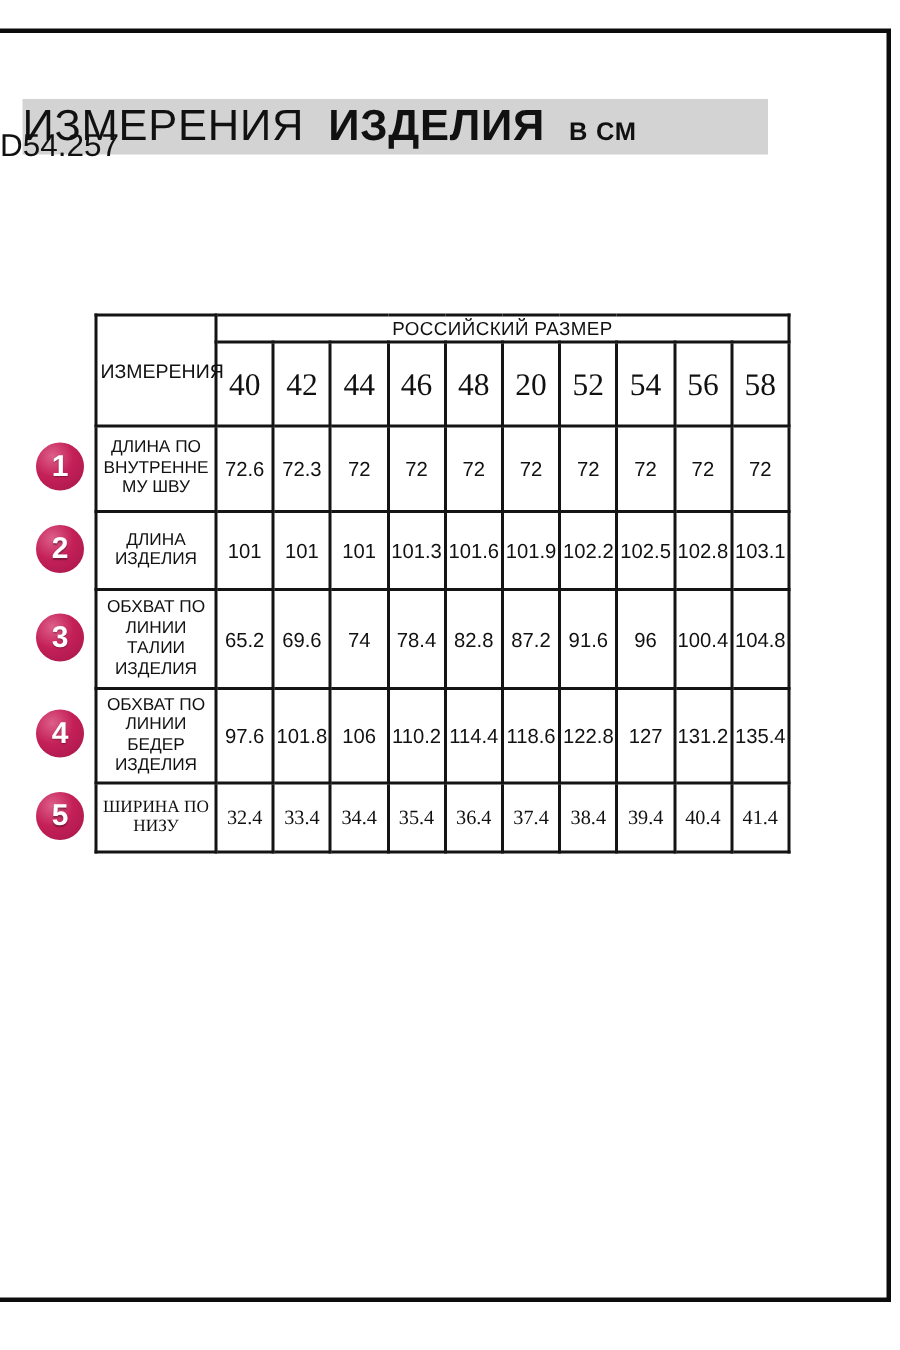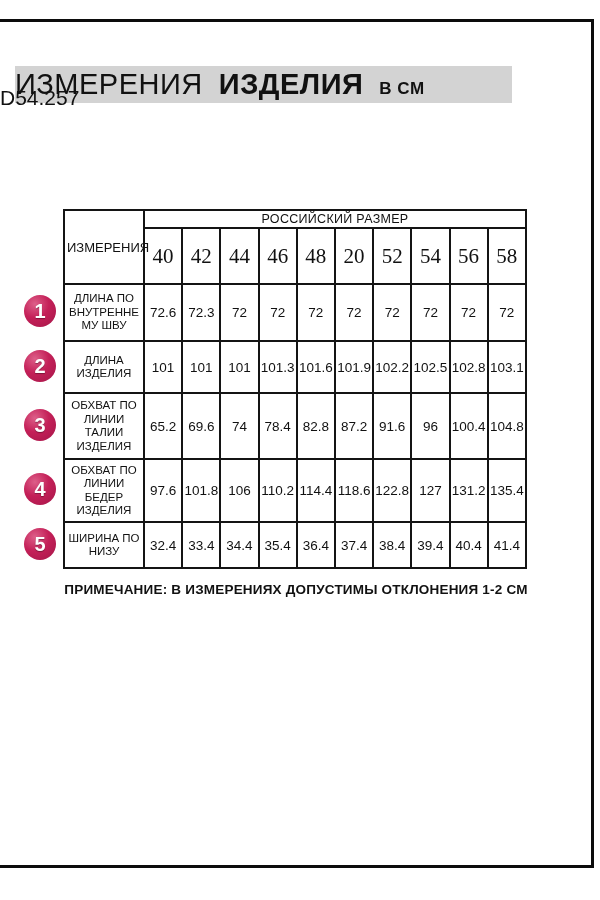--- a/index.html
+++ b/index.html
@@ -58,21 +58,21 @@
   }
   tr.group-row{height:18px;}
   tr.sizes-row{height:56px;font-family:Liberation Serif, serif;}
   .corner-cell{font-size:13px;padding:2px;}
   .group-cell{font-size:12.5px;letter-spacing:.3px;padding:0;margin-top:39px;}
   .size-cell{font-size:21px;font-weight:700;padding:0;}
   tbody tr:nth-child(1){height:57px;margin-top:45px;}
   tbody tr:nth-child(2){height:52px;}
   tbody tr:nth-child(3){height:66px;margin-left:10px;}
   tbody tr:nth-child(4){height:63px;}
-  tbody tr:nth-child(5){height:46px;}
+  tbody tr:nth-child(5){height:46px;font-family:Liberation Serif, serif;}
   .label-cell{
     font-size:11.5px;line-height:13.5px;padding:2px 3px;
     overflow-wrap:break-word;word-wrap:break-word;
   }
   .value-cell{font-size:13.5px;padding:0;}
 
   
   .row-badge{
     position:absolute;left:24px;width:32px;height:32px;border-radius:50%;
     background:radial-gradient(circle at 34% 28%, #da5variable 0%, var(--accent) 45%, #a51649 100%);
@@ -194,20 +194,19 @@
           <td class="value-cell">36.4</td>
           <td class="value-cell">37.4</td>
           <td class="value-cell">38.4</td>
           <td class="value-cell">39.4</td>
           <td class="value-cell">40.4</td>
           <td class="value-cell">41.4</td>
         </tr>
       </tbody>
   </table>
 
-  <div class="footer-note">ПРИМЕЧАНИЕ: В ИЗМЕРЕНИЯХ ДОПУСТИМЫ ОТКЛОНЕНИЯ 1-2 СМ</div>
 
 <div class="row-badge" style="top: 295px;">1</div>
     <div class="row-badge" style="top: 350px;">2</div>
     <div class="row-badge" style="top: 409px;">3</div>
     <div class="row-badge" style="top: 473px;">4</div>
     <div class="row-badge" style="top: 528px;">5</div>
   </div>
 
 </body></html>

